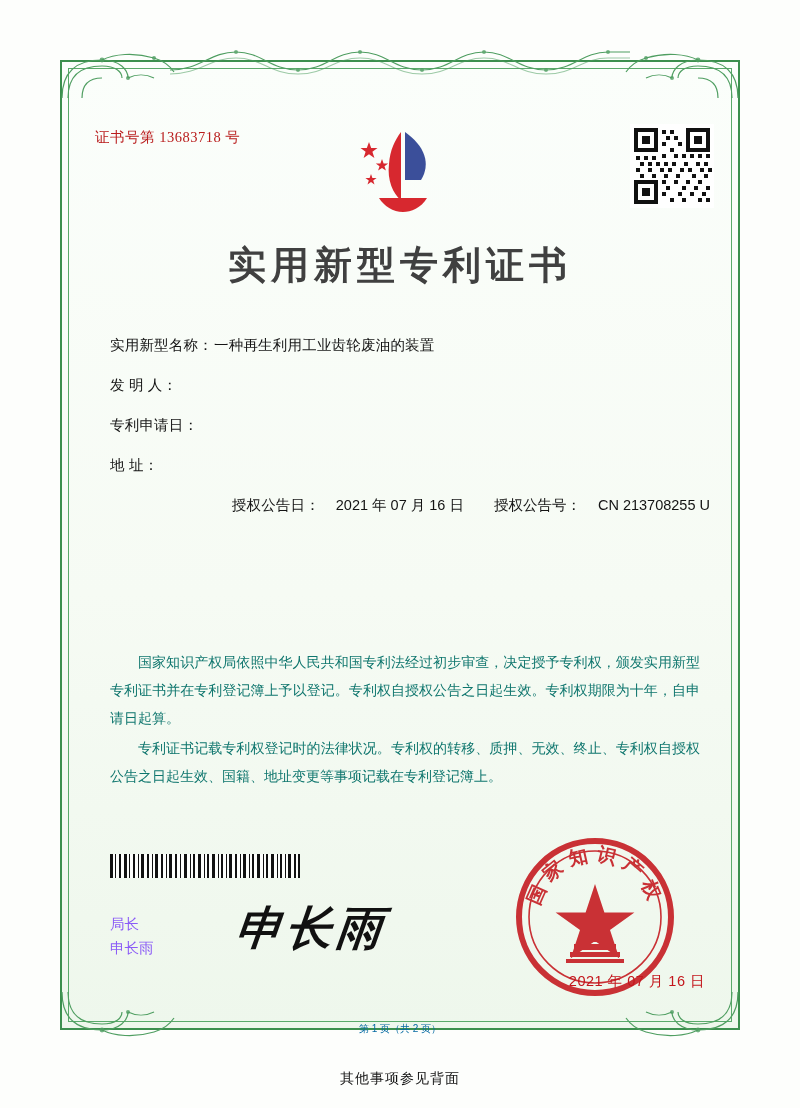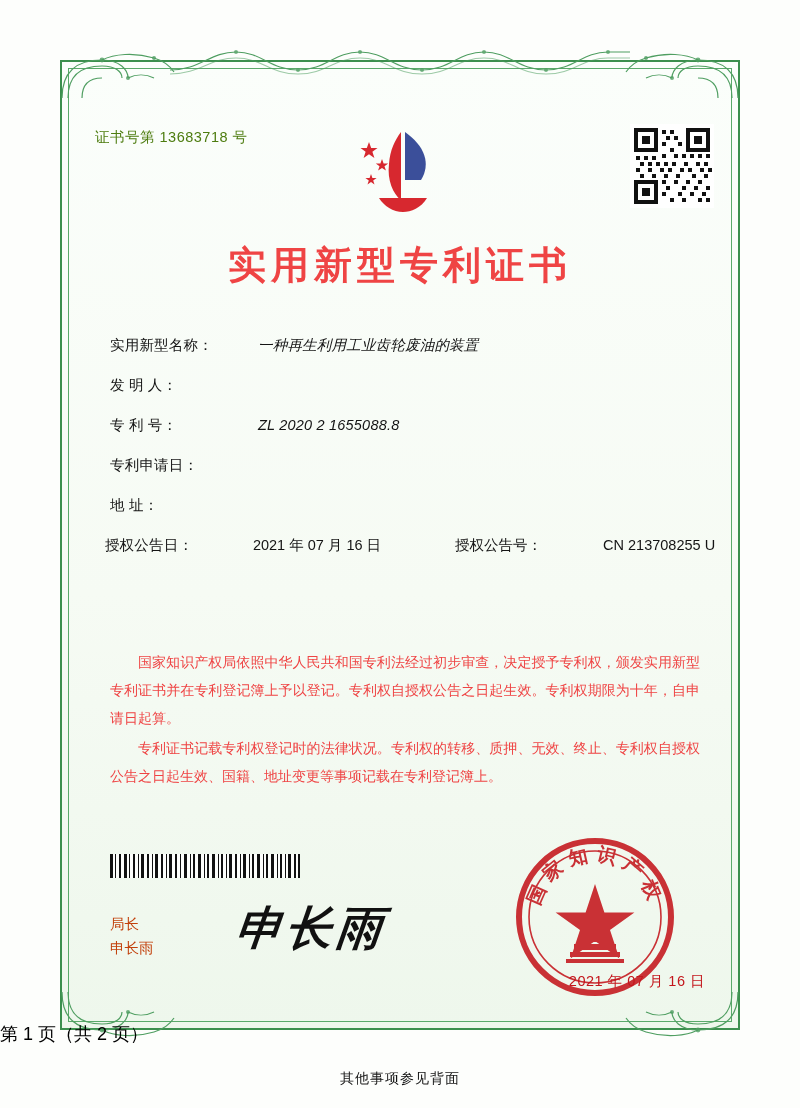--- a/index.html
+++ b/index.html
@@ -66,21 +66,22 @@
     pointer-events: none;
   }
 
   
   .cert-no {
     position: absolute;
     left: 95px;
     top: 128px;
     font-size: 14.5px;
     letter-spacing: .5px;
-    color: #4d7c0f;
+    color: #b91c1c;
+    font-family: Liberation Serif, serif;
   }
 
   .logo {
     position: absolute;
     left: 355px;
     top: 128px;
     width: 96px;
     height: 86px;
   }
 
@@ -97,72 +98,70 @@
   .title {
     position: absolute;
     left: 0;
     right: 0;
     top: 240px;
     text-align: center;
     font-family: "DejaVu Serif", "Liberation Serif", serif;
     font-weight: bold;
     font-size: 38px;
     letter-spacing: 5px;
-    color: #ef4444;
+    color: #404040;
   }
 
   
   .fields {
     position: absolute;
     left: 110px;
     top: 336px;
     width: 600px;
   }
   .field {
     display: flex;
     align-items: baseline;
     margin-bottom: 21px;
     font-size: 14.5px;
     color: #141414;
-    gap: 44px;
   }
   .field .label {
     width: 104px;
     flex: 0 0 104px;
     letter-spacing: .2px;
     white-space: nowrap;
   }
   .field .value {
     flex: 1 1 auto;
     letter-spacing: .2px;
-    font-style: italic;
   }
   .field.spread {
-    justify-content: center;
+    justify-content: flex-end;
   }
   .field .label2 {
     width: 104px;
     flex: 0 0 104px;
     margin-left: 30px;
     white-space: nowrap;
   }
   .field .value2 {
     flex: 0 0 auto;
   }
 
   
   .paras {
     position: absolute;
     left: 110px;
     top: 648px;
     width: 590px;
     font-family: "DejaVu Serif", "Liberation Serif", serif;
     font-size: 14px;
     line-height: 28px;
-    color: #ef4444;
+    color: #0f766e;
     text-align: justify;
   }
   .paras p {
     margin: 0 0 2px 0;
     text-indent: 2em;
   }
 
   
   .barcode {
     position: absolute;
@@ -173,21 +172,21 @@
   }
   .barcode svg { display: block; }
 
   
   .sig-label {
     position: absolute;
     left: 110px;
     top: 912px;
     font-size: 14.5px;
     line-height: 24px;
-    color: #c2410c;
+    color: #8b5cf6;
   }
   .sig-script {
     position: absolute;
     left: 236px;
     top: 898px;
     font-family: "DejaVu Serif", "Liberation Serif", serif;
     font-size: 46px;
     font-style: italic;
     font-weight: bold;
     letter-spacing: 4px;
@@ -212,23 +211,23 @@
     color: #c4161c;
     letter-spacing: .5px;
   }
 
   
   .page-no {
     position: absolute;
     left: 0;
     right: 0;
     top: 1022px;
-    text-align: left;
-    font-size: 18px;
-    color: #000000;
+    text-align: center;
+    font-size: 10px;
+    color: #0369a1;
   }
   .back-note {
     position: absolute;
     left: 0;
     right: 0;
     top: 1070px;
     text-align: center;
     font-size: 14px;
     color: #141414;
     letter-spacing: 1px;
@@ -419,24 +418,20 @@
 
   <div class="fields">
     <div class="field">
       <span class="label">实用新型名称：</span>
       <span class="value">一种再生利用工业齿轮废油的装置</span>
     </div>
     <div class="field">
       <span class="label">发 明 人：</span>
     </div>
     <div class="field">
-      <span class="label">专 利 号：</span>
-      <span class="value">ZL 2020 2 1655088.8</span>
-    </div>
-    <div class="field">
       <span class="label">专利申请日：</span>
     </div>
     <div class="field">
       <span class="label">地 址：</span>
     </div>
     <div class="field spread">
       <span class="label">授权公告日：</span>
       <span class="value2">2021 年 07 月 16 日</span>
       <span class="label2">授权公告号：</span>
       <span class="value2">CN 213708255 U</span>

